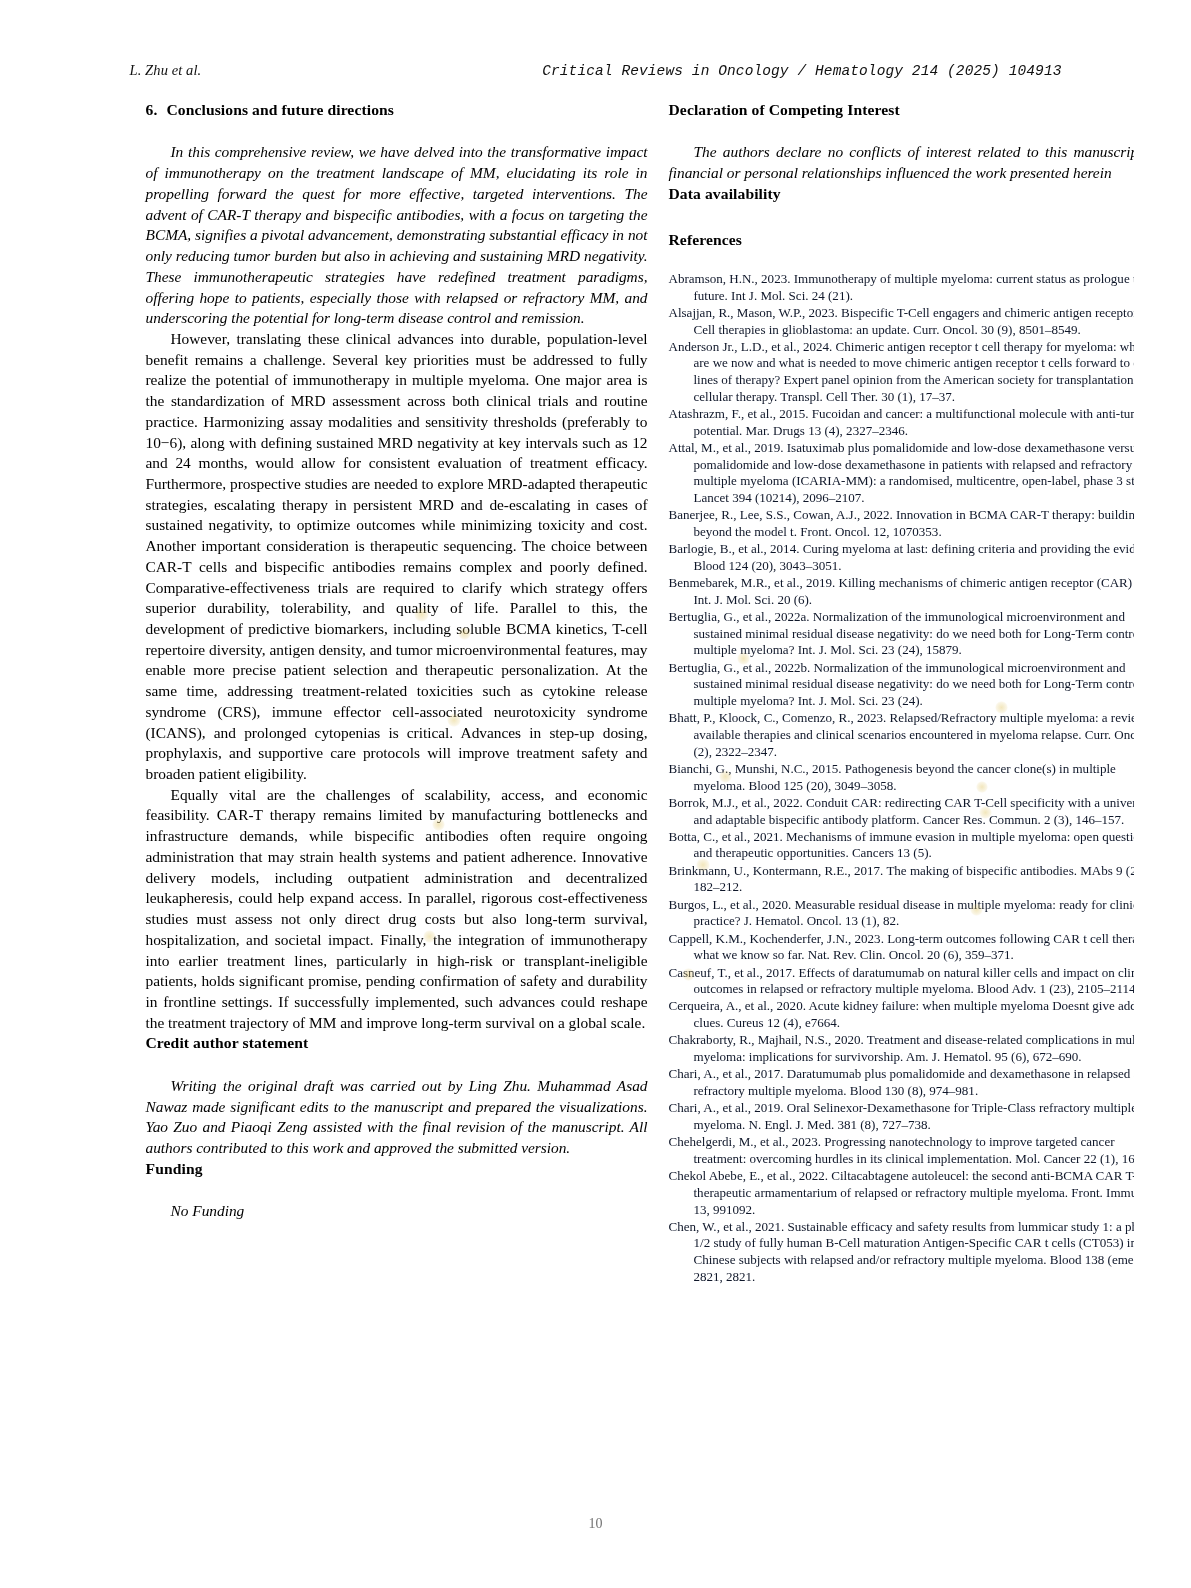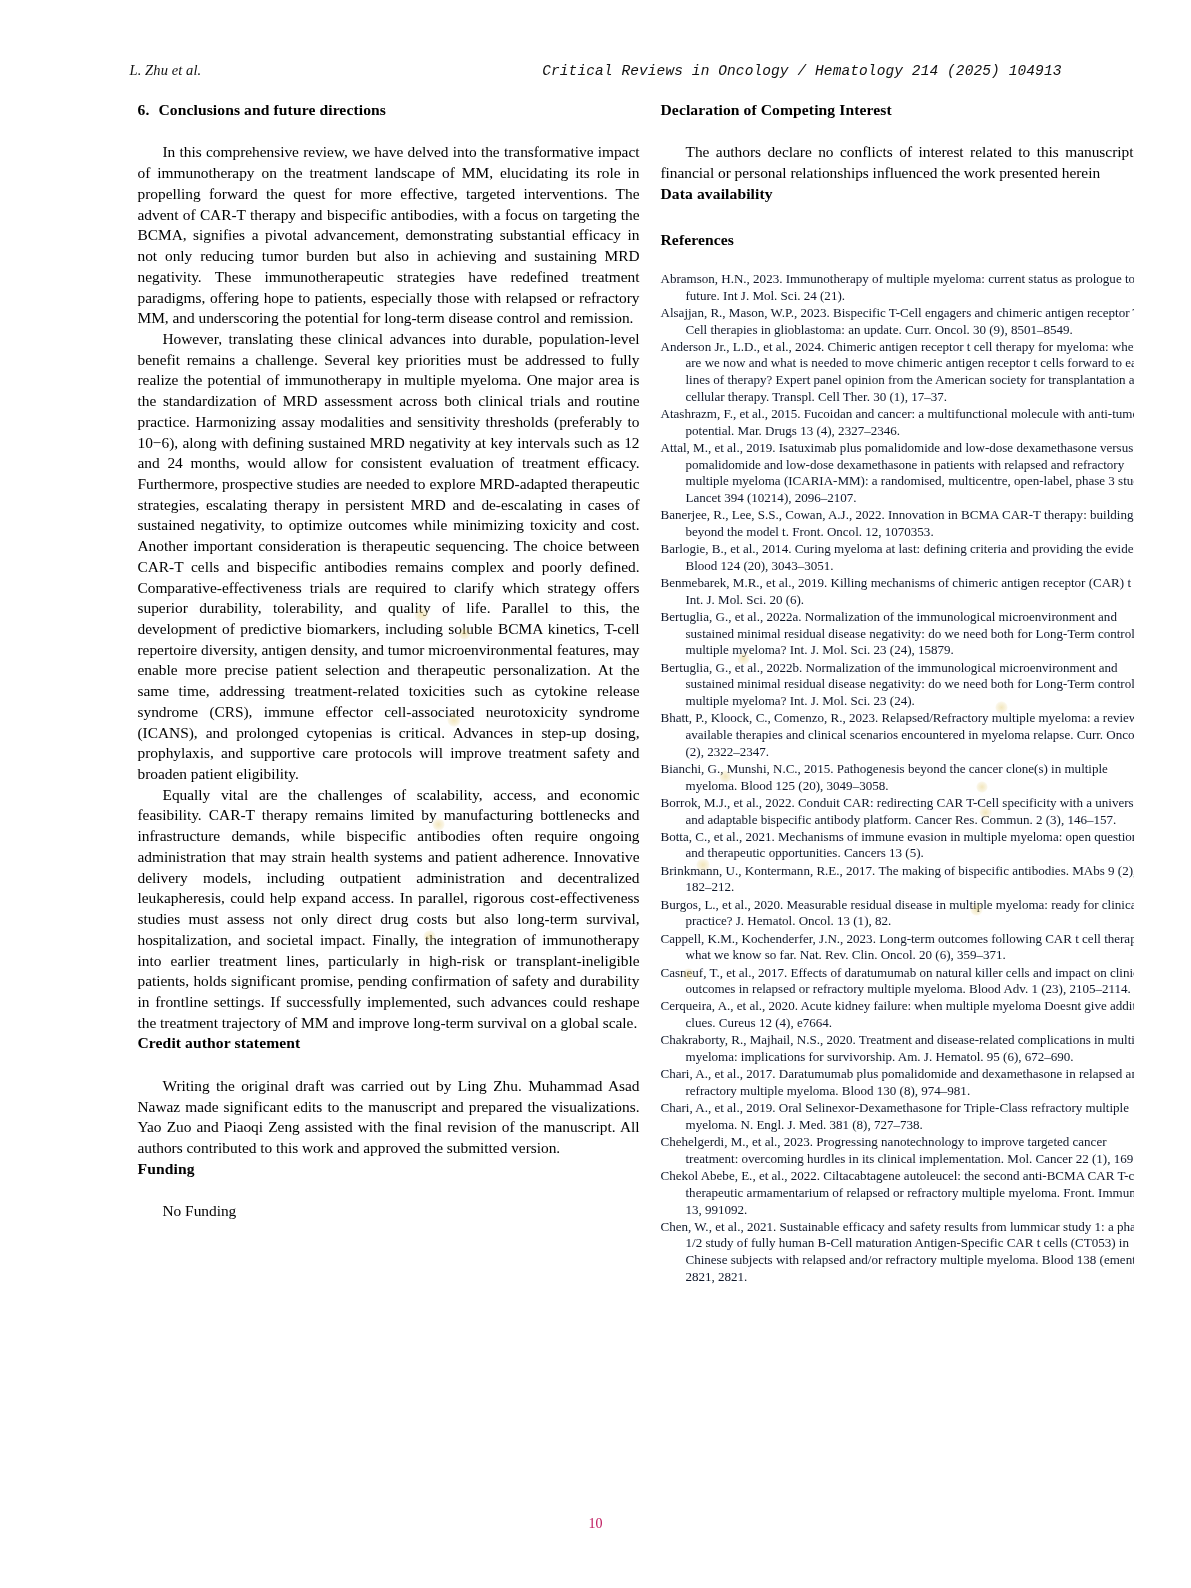--- a/index.html
+++ b/index.html
@@ -37,21 +37,21 @@
     letter-spacing: 0.1px;
     color: #111;
   }
   .runhead .rh-left { white-space: nowrap; }
   .runhead .rh-right { white-space: nowrap; font-family: Liberation Mono, monospace; }
 
   
   .columns {
     position: absolute;
     top: 100px;
-    left: 80px;
+    left: 88px;
     width: 1047px;
     height: 1370px;
     display: flex;
     gap: 21px;
   }
   .col {
     width: 502px;
     box-sizing: border-box;
   }
 
@@ -70,21 +70,21 @@
   p.body {
     font-size: 15.4px;
     line-height: 1.345;
     text-align: justify;
     text-justify: inter-word;
     margin: 0;
     text-indent: 25px;
     hyphens: manual;
     letter-spacing: -0.02px;
   }
-  p.body.first-after-head { margin-top: 23px; }
+  p.body.first-after-head { margin-top: 23px; font-style: italic; }
   p.body + p.body { margin-top: 0; }
 
   
   h2.sec.refs-head { margin-top: 27px; }
 
   ul.reflist {
     list-style: none;
     margin: 21px 0 0 0;
     padding: 0;
   }
@@ -100,21 +100,21 @@
   }
 
   
   .folio {
     position: absolute;
     left: 0;
     right: 0;
     top: 1516px;
     text-align: center;
     font-size: 14px;
-    color: #be185d;
+    color: #737373;
   }
 
   
   .speck {
     position: absolute;
     background: radial-gradient(circle, rgba(224,196,96,0.42) 0%, rgba(231,210,140,0.22) 55%, rgba(255,255,255,0) 72%);
     border-radius: 50%;
     pointer-events: none;
   }
 </style>

